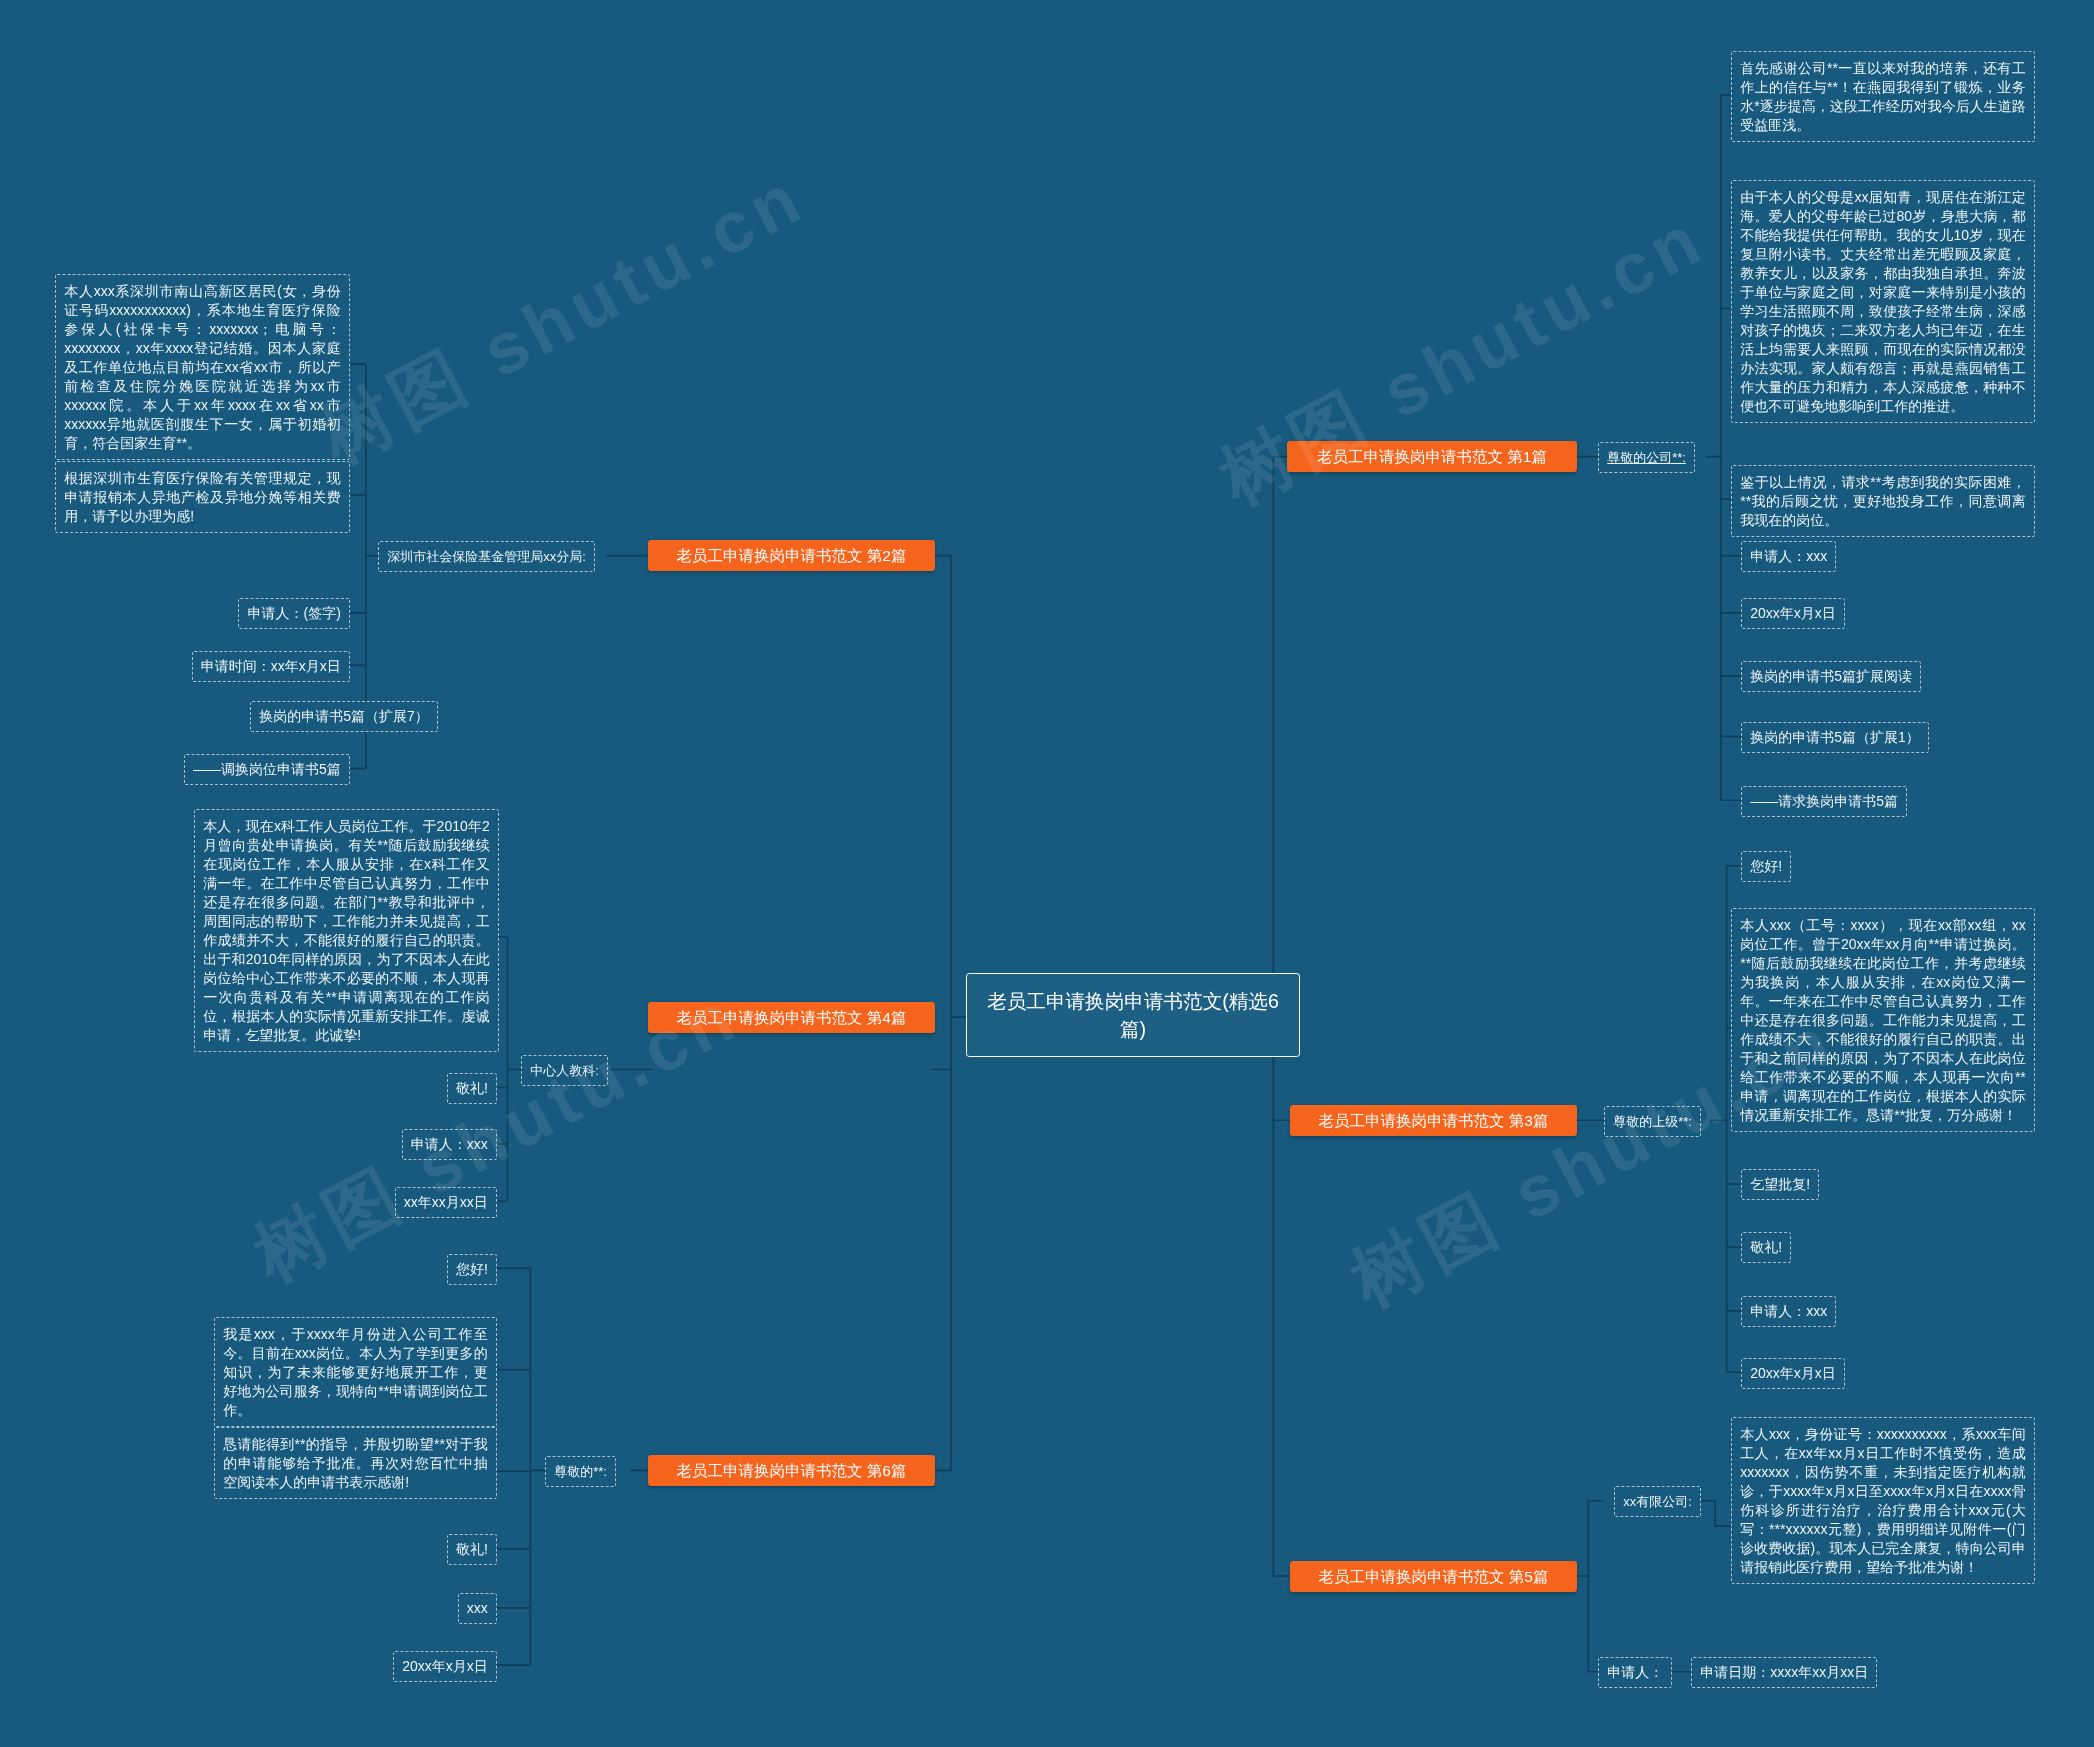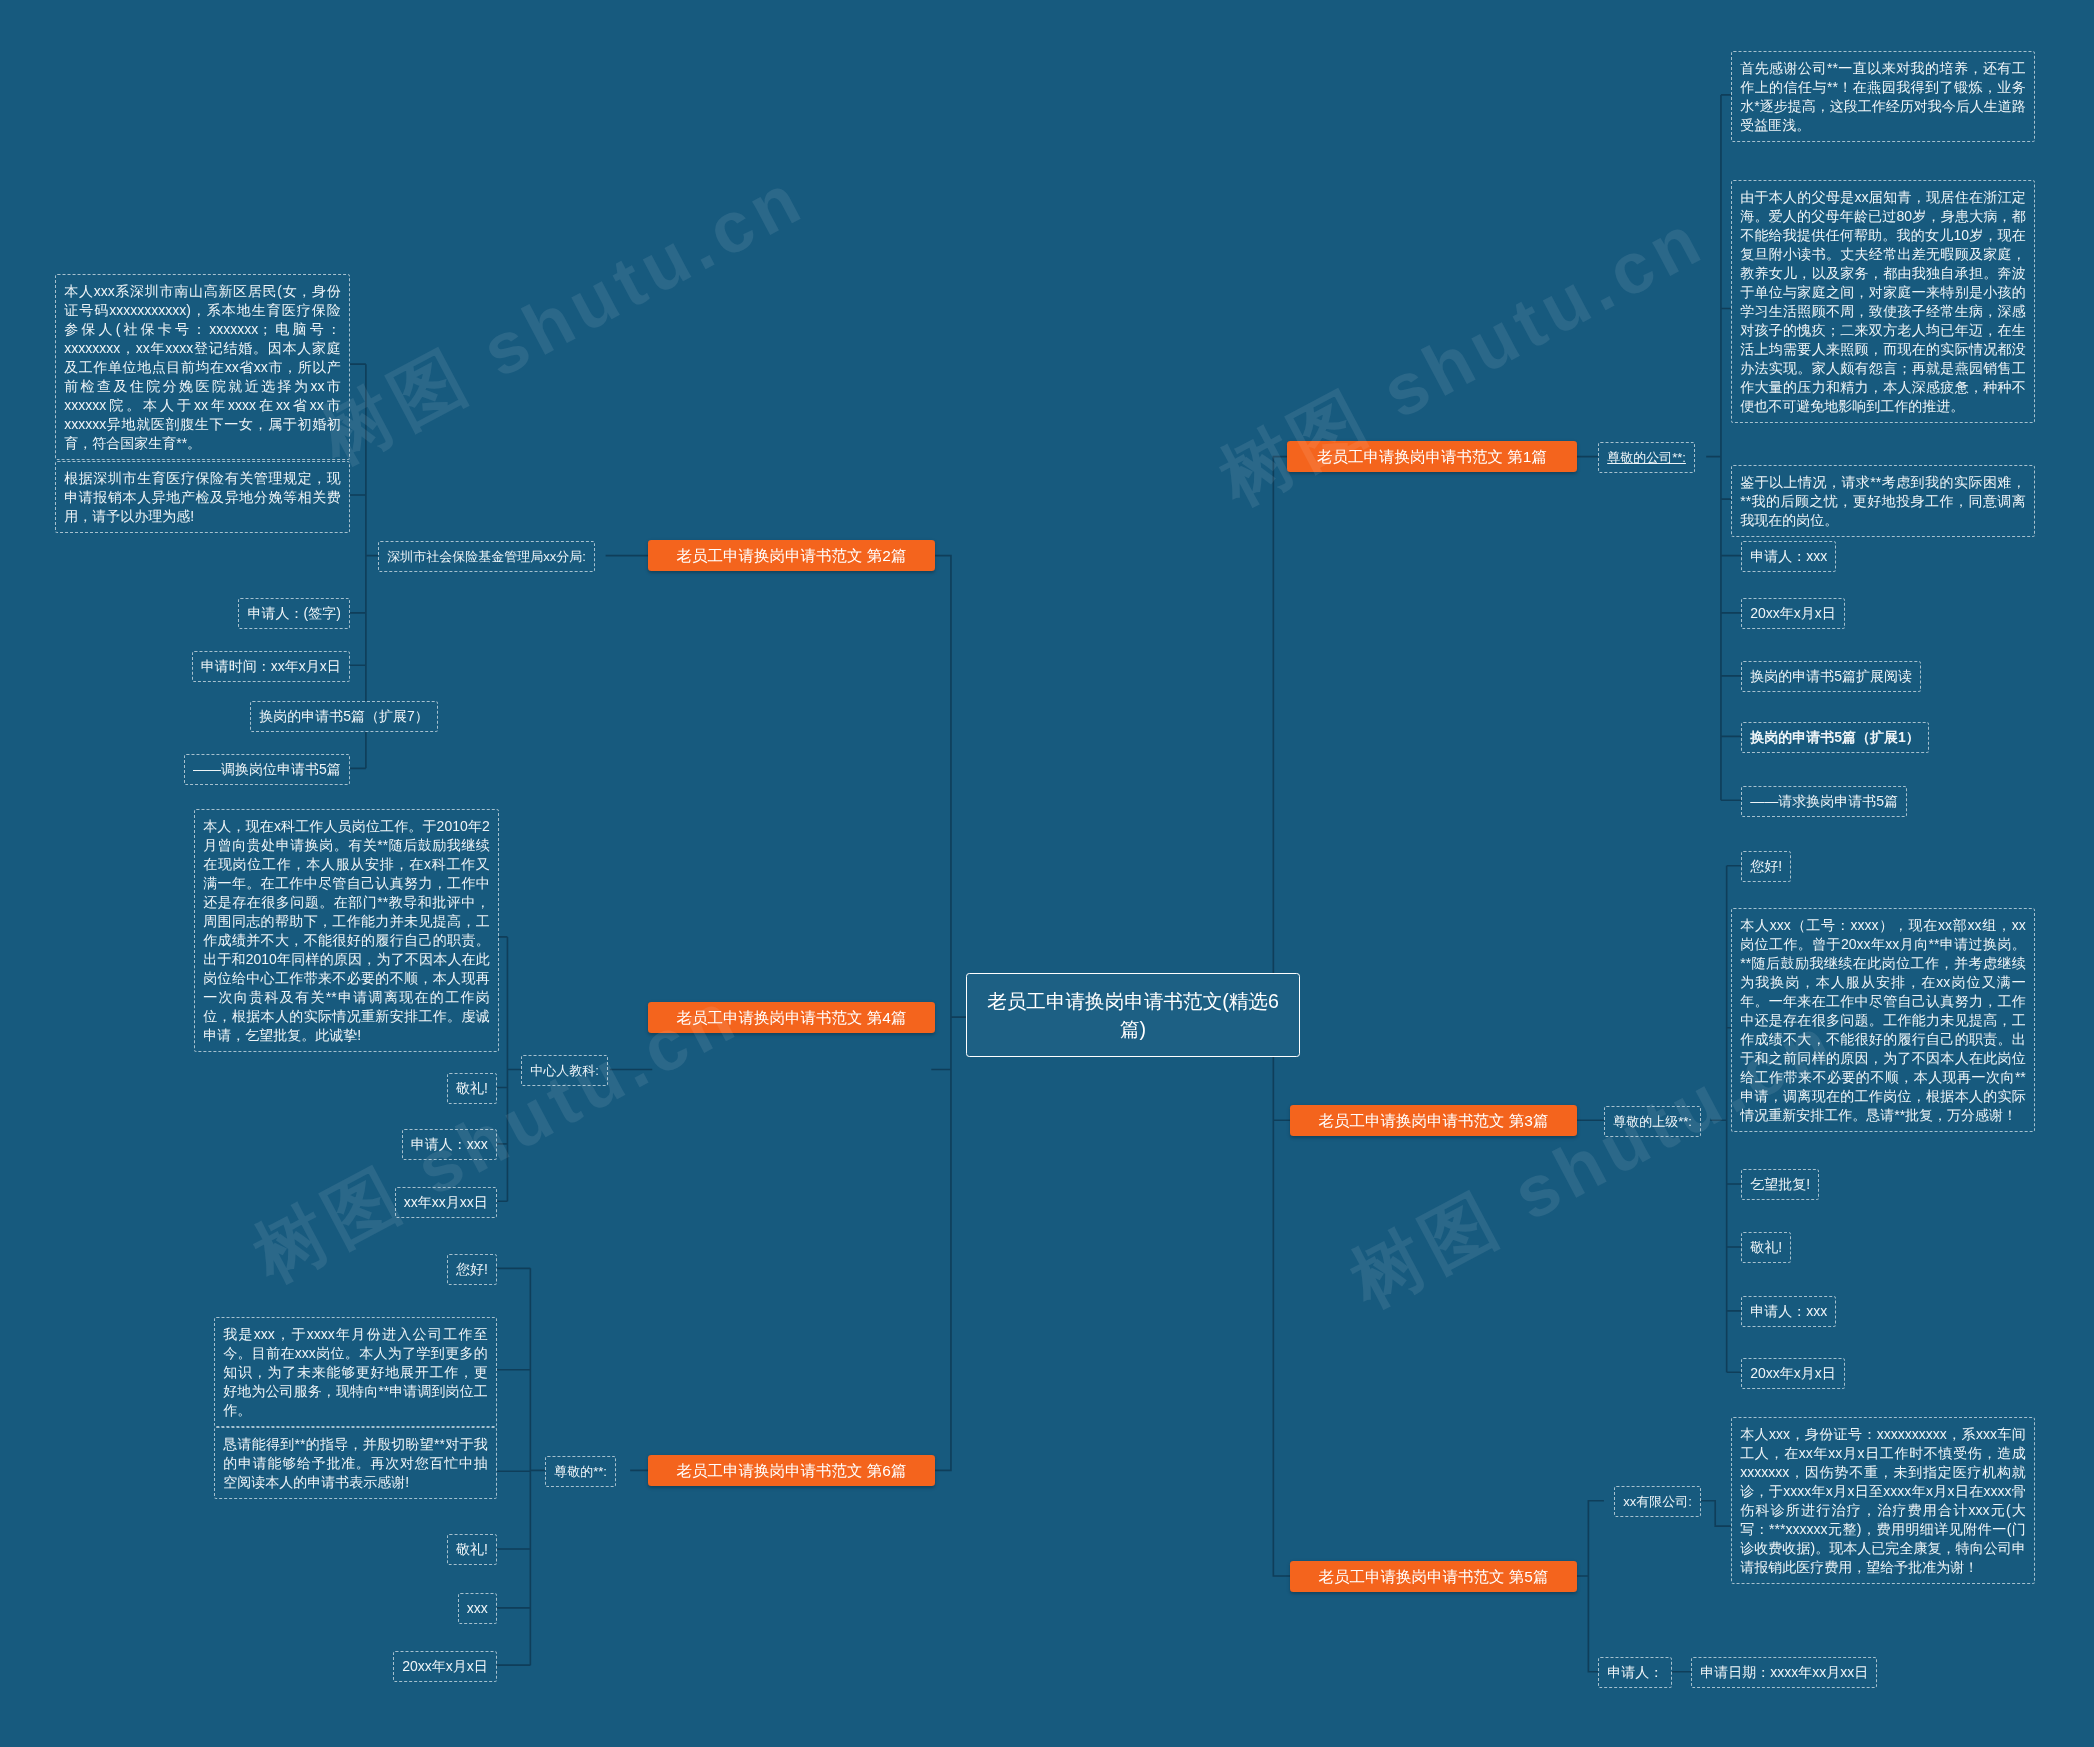--- a/index.html
+++ b/index.html
@@ -102,21 +102,21 @@
   <div class="node leaf label-node" style="left:521px;top:1055px;">中心人教科:</div>
   <div class="node leaf label-node" style="left:1614px;top:1486px;">xx有限公司:</div>
   <div class="node leaf label-node" style="left:545px;top:1456px;">尊敬的**:</div>
 
   <div class="node block" style="left:1731px;top:51px;width:304px;">首先感谢公司**一直以来对我的培养，还有工作上的信任与**！在燕园我得到了锻炼，业务水*逐步提高，这段工作经历对我今后人生道路受益匪浅。</div>
   <div class="node block" style="left:1731px;top:180px;width:304px;">由于本人的父母是xx届知青，现居住在浙江定海。爱人的父母年龄已过80岁，身患大病，都不能给我提供任何帮助。我的女儿10岁，现在复旦附小读书。丈夫经常出差无暇顾及家庭，教养女儿，以及家务，都由我独自承担。奔波于单位与家庭之间，对家庭一来特别是小孩的学习生活照顾不周，致使孩子经常生病，深感对孩子的愧疚；二来双方老人均已年迈，在生活上均需要人来照顾，而现在的实际情况都没办法实现。家人颇有怨言；再就是燕园销售工作大量的压力和精力，本人深感疲惫，种种不便也不可避免地影响到工作的推进。</div>
   <div class="node block" style="left:1731px;top:465px;width:304px;">鉴于以上情况，请求**考虑到我的实际困难，**我的后顾之忧，更好地投身工作，同意调离我现在的岗位。</div>
   <div class="node leaf" style="left:1741px;top:541px;">申请人：xxx</div>
   <div class="node leaf" style="left:1741px;top:598px;">20xx年x月x日</div>
   <div class="node leaf" style="left:1741px;top:661px;">换岗的申请书5篇扩展阅读</div>
-  <div class="node leaf" style="left:1741px;top:722px;font-weight:bold;">换岗的申请书5篇（扩展1）</div>
+  <div class="node leaf" style="left:1741px;top:722px;">换岗的申请书5篇（扩展1）</div>
   <div class="node leaf" style="left:1741px;top:786px;">——请求换岗申请书5篇</div>
 
   <div class="node block" style="right:1745px;top:274px;width:295px;">本人xxx系深圳市南山高新区居民(女，身份证号码xxxxxxxxxxx)，系本地生育医疗保险参保人(社保卡号：xxxxxxx；电脑号：xxxxxxxx，xx年xxxx登记结婚。因本人家庭及工作单位地点目前均在xx省xx市，所以产前检查及住院分娩医院就近选择为xx市xxxxxx院。本人于xx年xxxx在xx省xx市xxxxxx异地就医剖腹生下一女，属于初婚初育，符合国家生育**。</div>
   <div class="node block" style="right:1745px;top:461px;width:295px;">根据深圳市生育医疗保险有关管理规定，现申请报销本人异地产检及异地分娩等相关费用，请予以办理为感!</div>
   <div class="node leaf" style="right:1745px;top:598px;">申请人：(签字)</div>
   <div class="node leaf" style="right:1745px;top:651px;">申请时间：xx年x月x日</div>
   <div class="node leaf" style="right:1657px;top:701px;">换岗的申请书5篇（扩展7）</div>
   <div class="node leaf" style="right:1745px;top:754px;">——调换岗位申请书5篇</div>
 
   <div class="node leaf" style="left:1741px;top:851px;">您好!</div>

